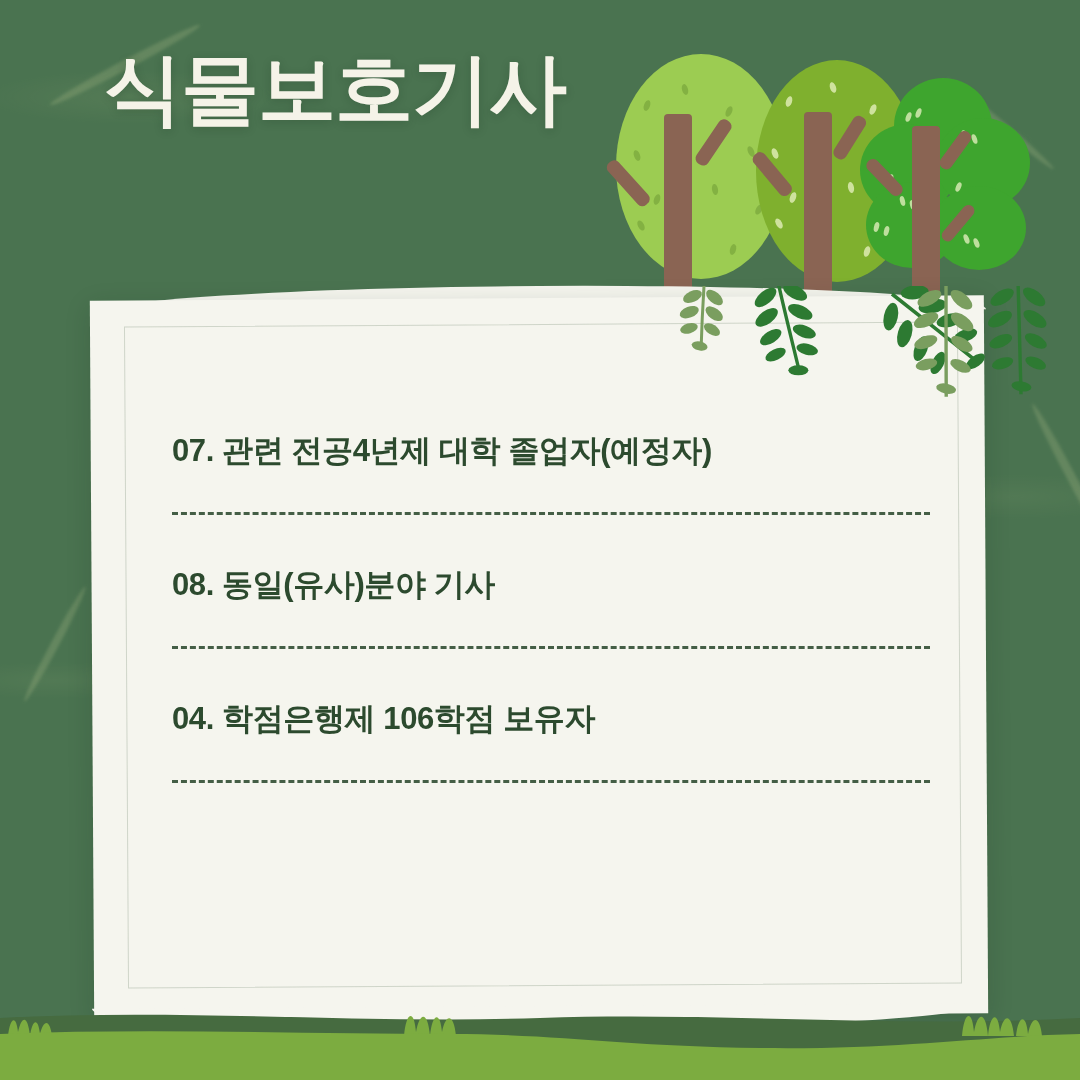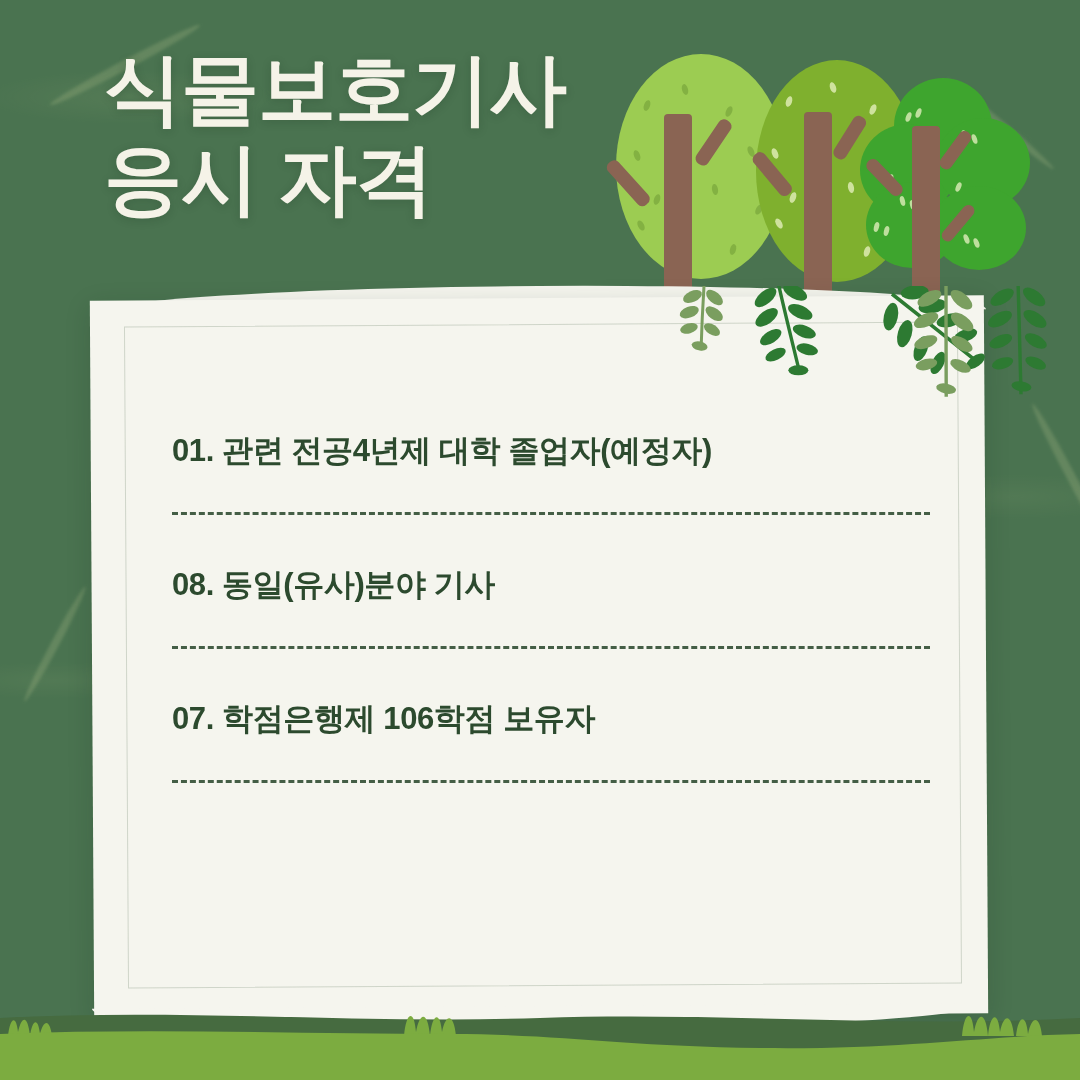--- a/index.html
+++ b/index.html
@@ -210,40 +210,39 @@
     <div class="speck" style="left:104px; top:156px; width:5px; height:10px; transform:rotate(-22deg);"></div>
     <div class="speck" style="left:114px; top:160px; width:5px; height:10px; transform:rotate(-22deg);"></div>
     <div class="branch" style="left:34px; top:70px; width:13px; height:46px; transform:rotate(-44deg); transform-origin:bottom center;"></div>
     <div class="branch" style="left:76px; top:46px; width:13px; height:44px; transform:rotate(36deg); transform-origin:bottom center;"></div>
     <div class="branch" style="left:78px; top:118px; width:12px; height:44px; transform:rotate(40deg); transform-origin:bottom center;"></div>
     <div class="trunk" style="left:52px; top:48px; width:28px; height:194px;"></div>
   </div>
 
   <div id="title">
     <span class="tline">식물보호기사</span>
-    <span class="tline">응시 자격</span>
   </div>
 
   <div id="card-wrap">
     <div class="card-wave" id="card-wave-top"></div>
     <div id="card"></div>
     <div class="card-wave" id="card-wave-bot"></div>
   </div>
 
   <div id="list">
     <div class="row">
-      <div class="row-text">01. 관련 전공4년제 대학 졸업자(예정자)</div>
+      <div class="row-text">07. 관련 전공4년제 대학 졸업자(예정자)</div>
       <div class="row-rule"></div>
     </div>
     <div class="row">
       <div class="row-text">08. 동일(유사)분야 기사</div>
       <div class="row-rule"></div>
     </div>
     <div class="row">
-      <div class="row-text">07. 학점은행제 106학점 보유자</div>
+      <div class="row-text">04. 학점은행제 106학점 보유자</div>
       <div class="row-rule"></div>
     </div>
   </div>
 
   <svg id="ferns" viewBox="0 0 420 190">
     <defs>
       <g id="fernLeaf">
           <ellipse cx="0" cy="0" rx="13" ry="7"></ellipse>
         </g>
     </defs>

